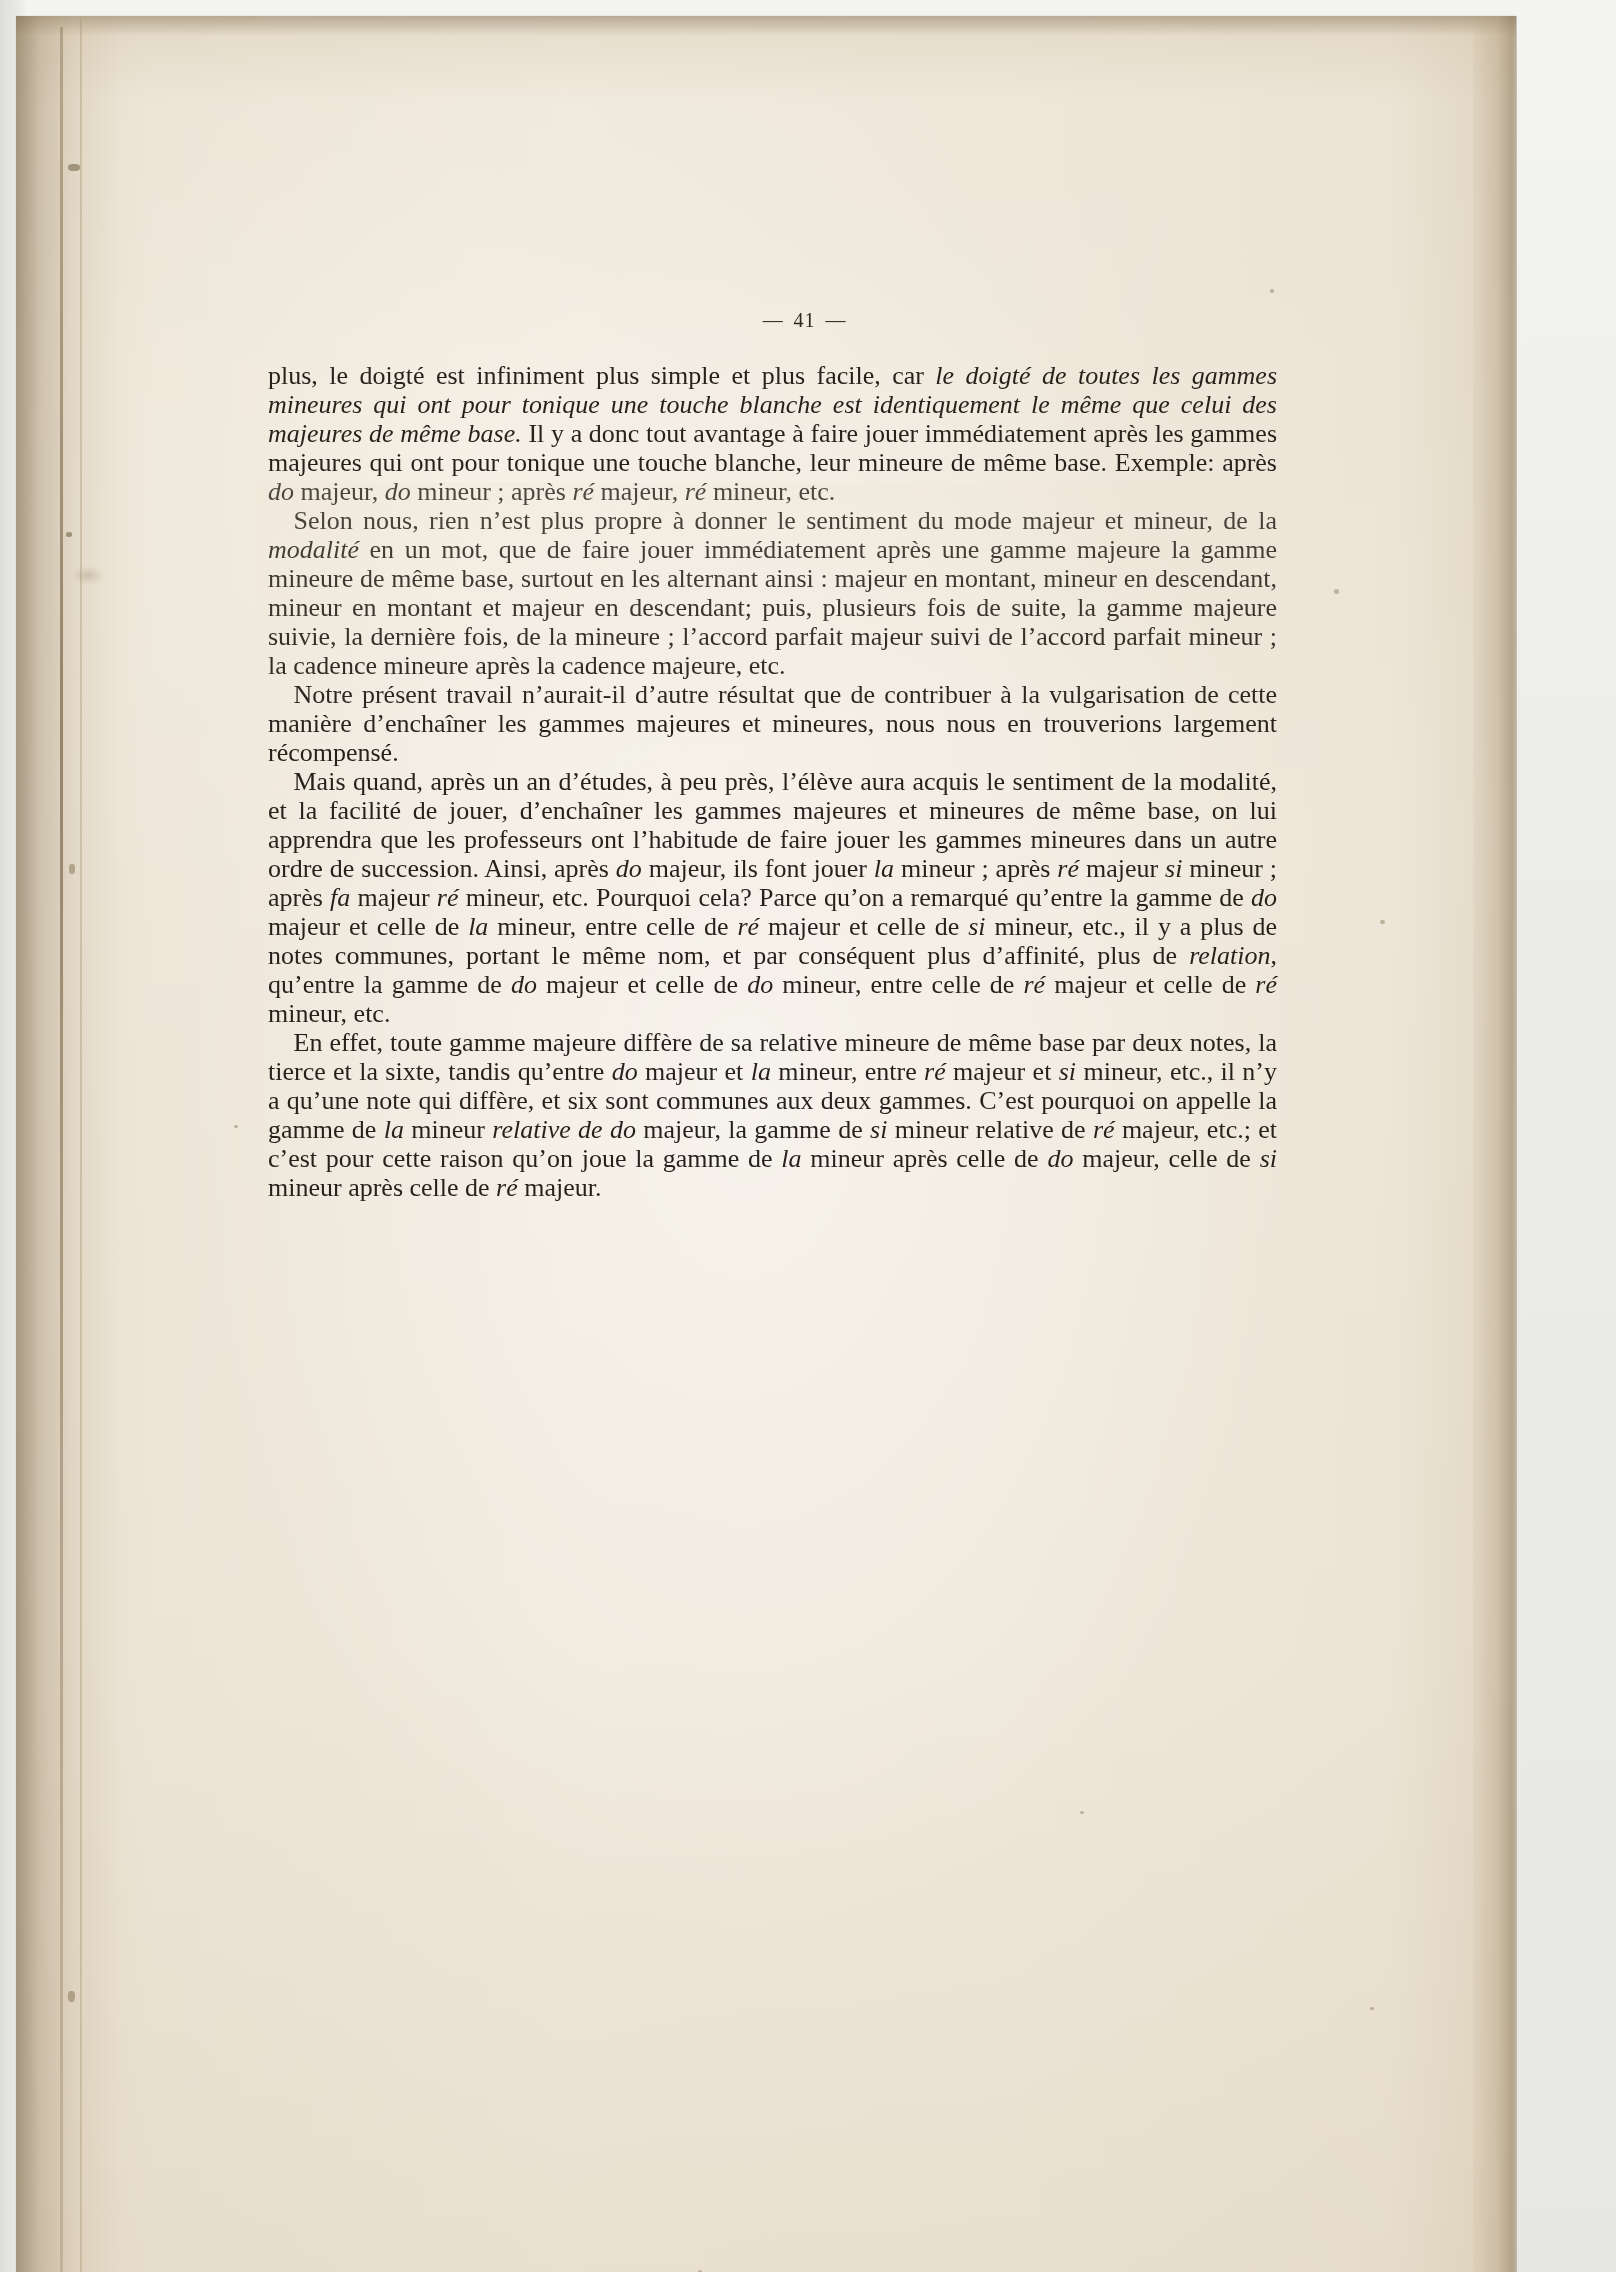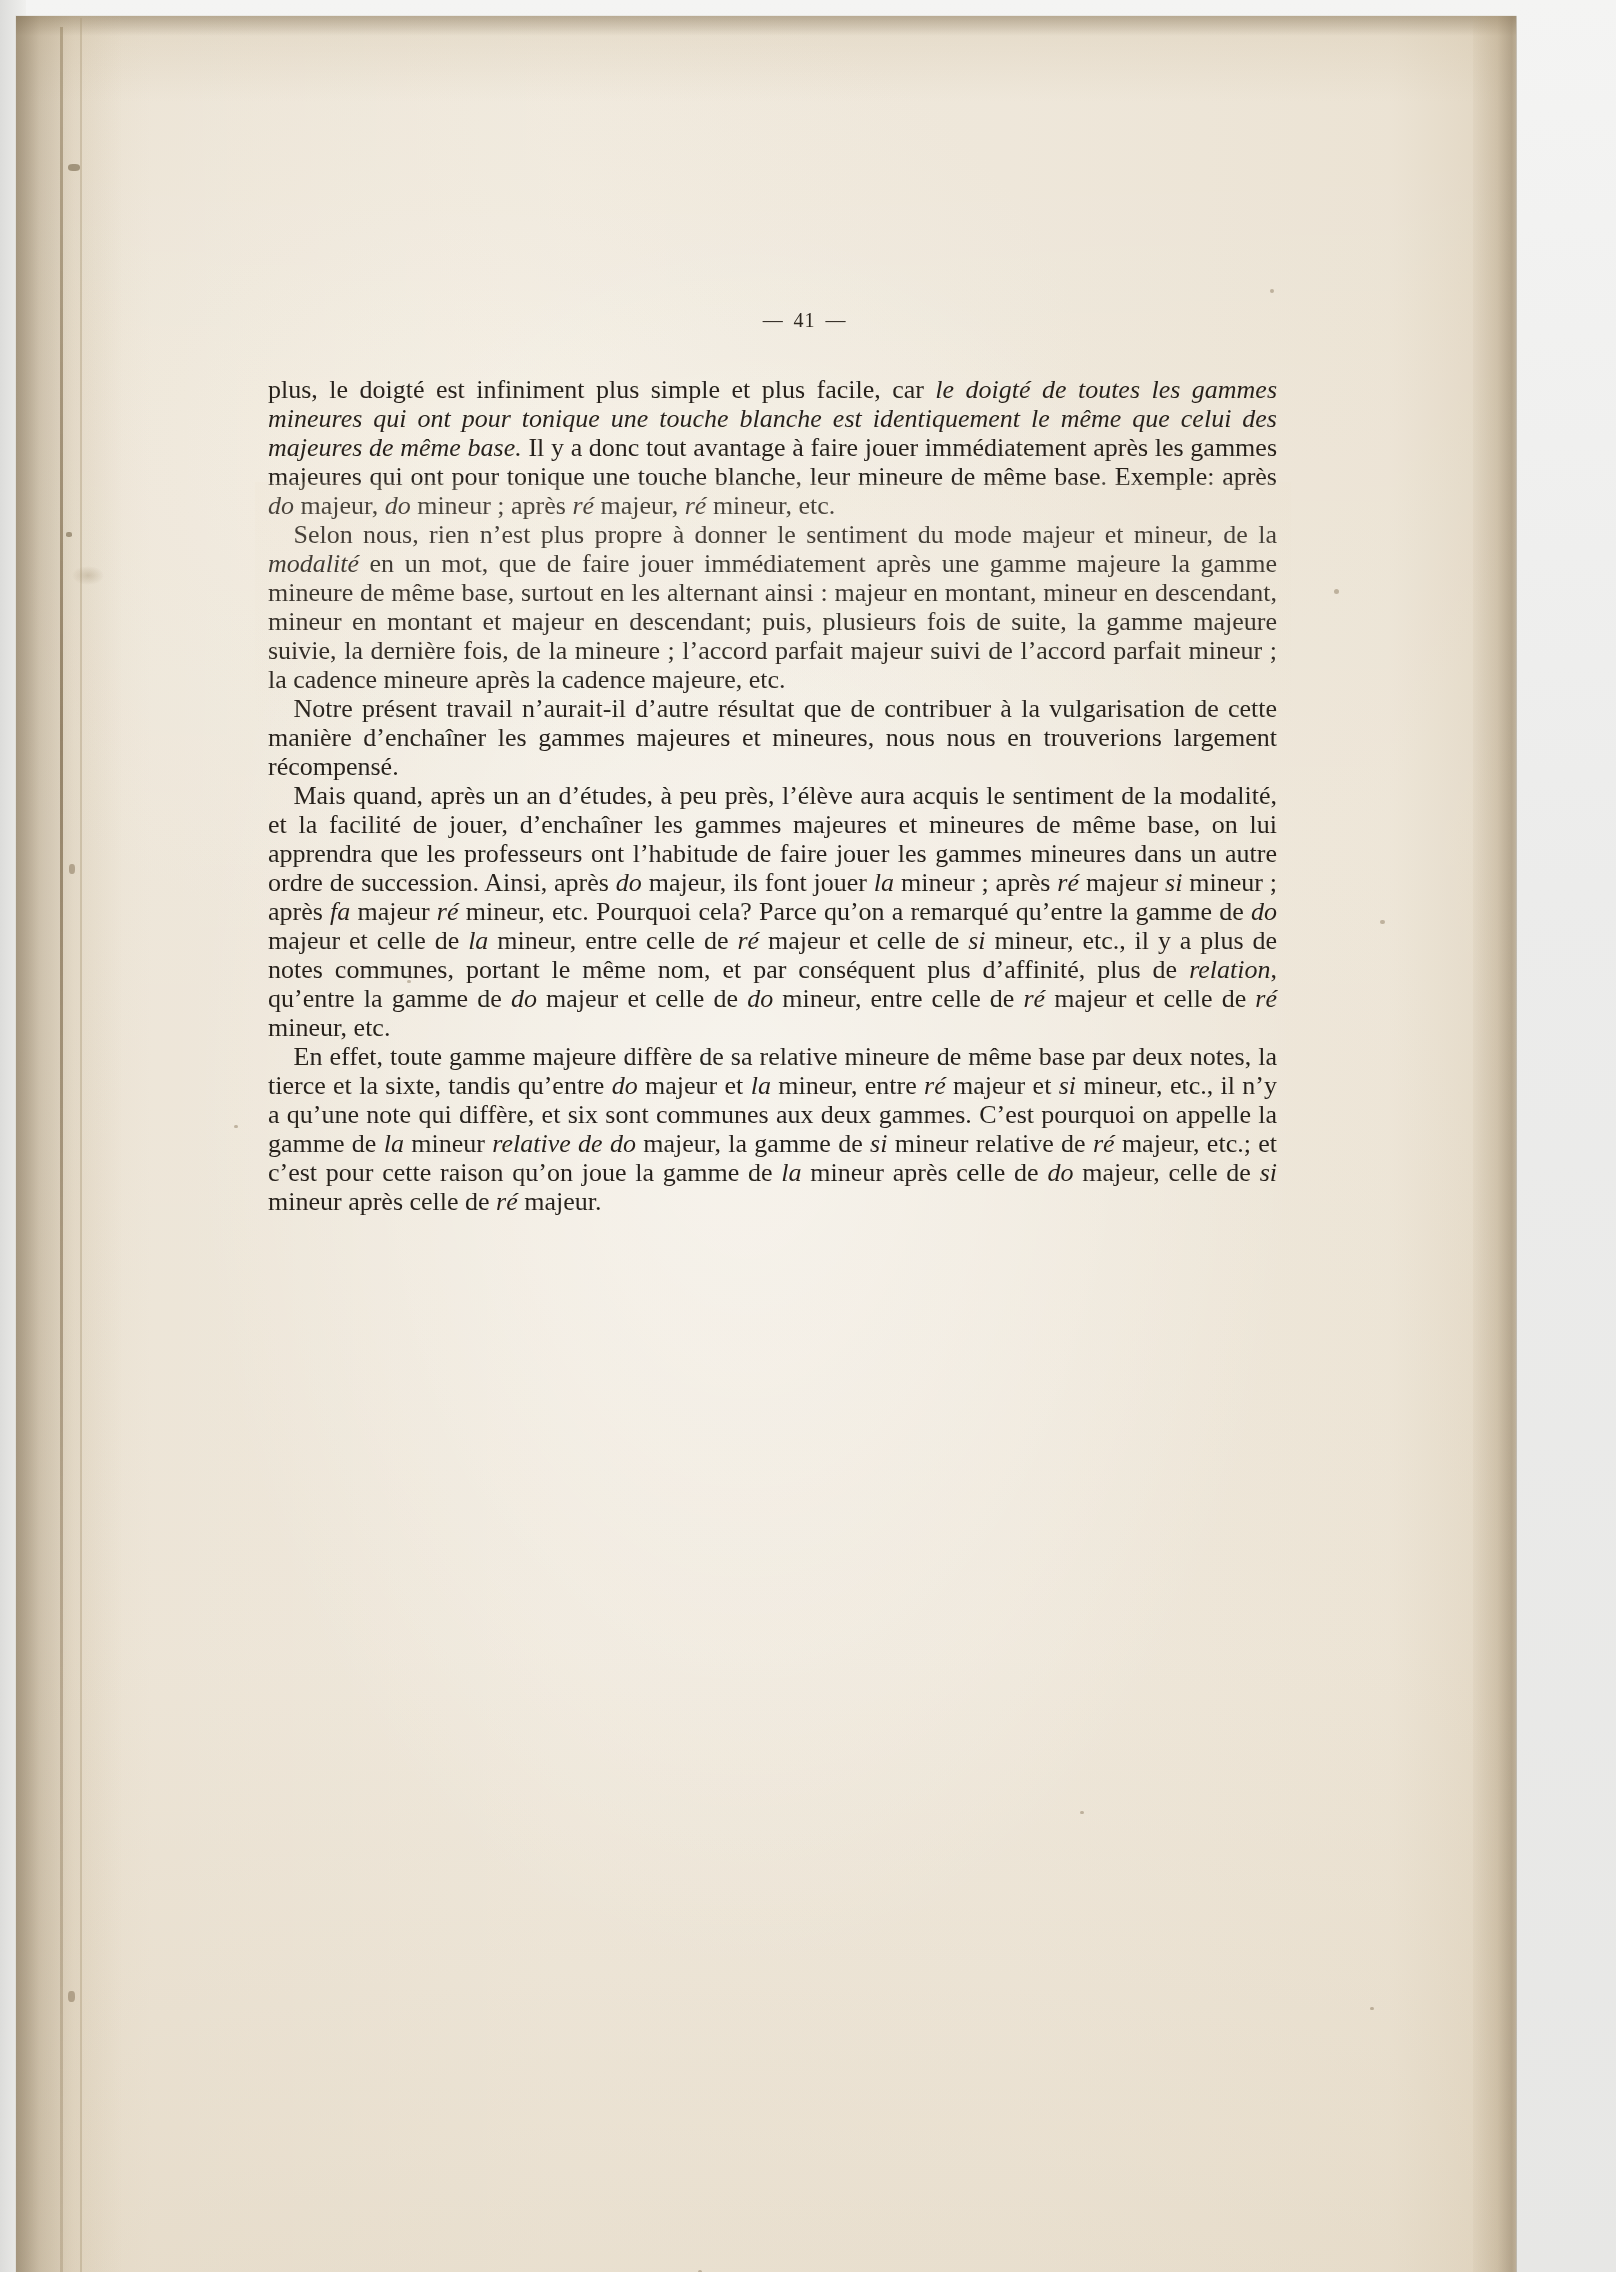--- a/index.html
+++ b/index.html
@@ -158,21 +158,21 @@
     position: absolute;
     left: 268px;
     top: 309px;
     width: 1009px;
     color: #241f1a;
   }
   .folio {
     text-align: center;
     font-size: 20px;
     letter-spacing: 0.9px;
-    margin: 0 0 43px 0;
+    margin: 0 0 29px 0;
     color: #2a241d;
     transform: translateX(32px);
   }
   .folio .num { margin: 0 10px; }
 
   p.para {
     margin: 0;
     font-size: 26px;
     line-height: 29px;
     text-align: justify;

